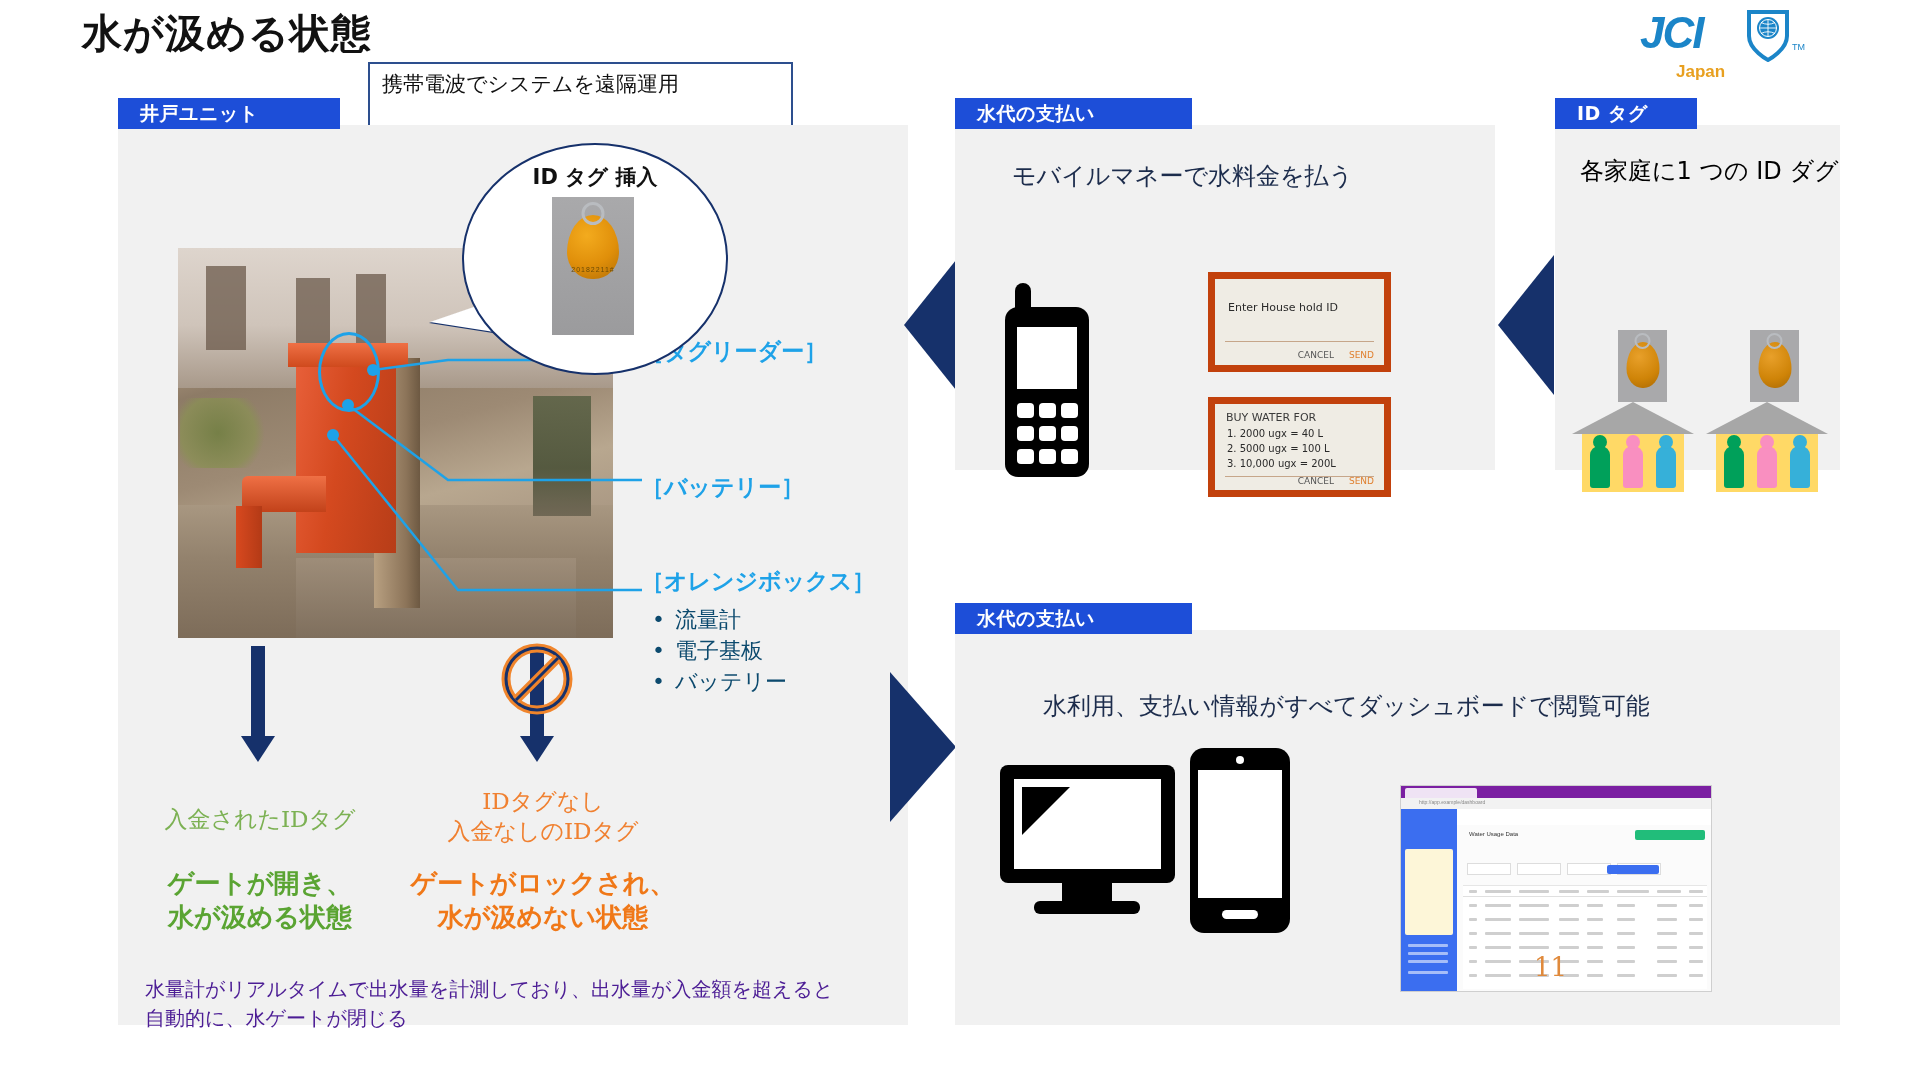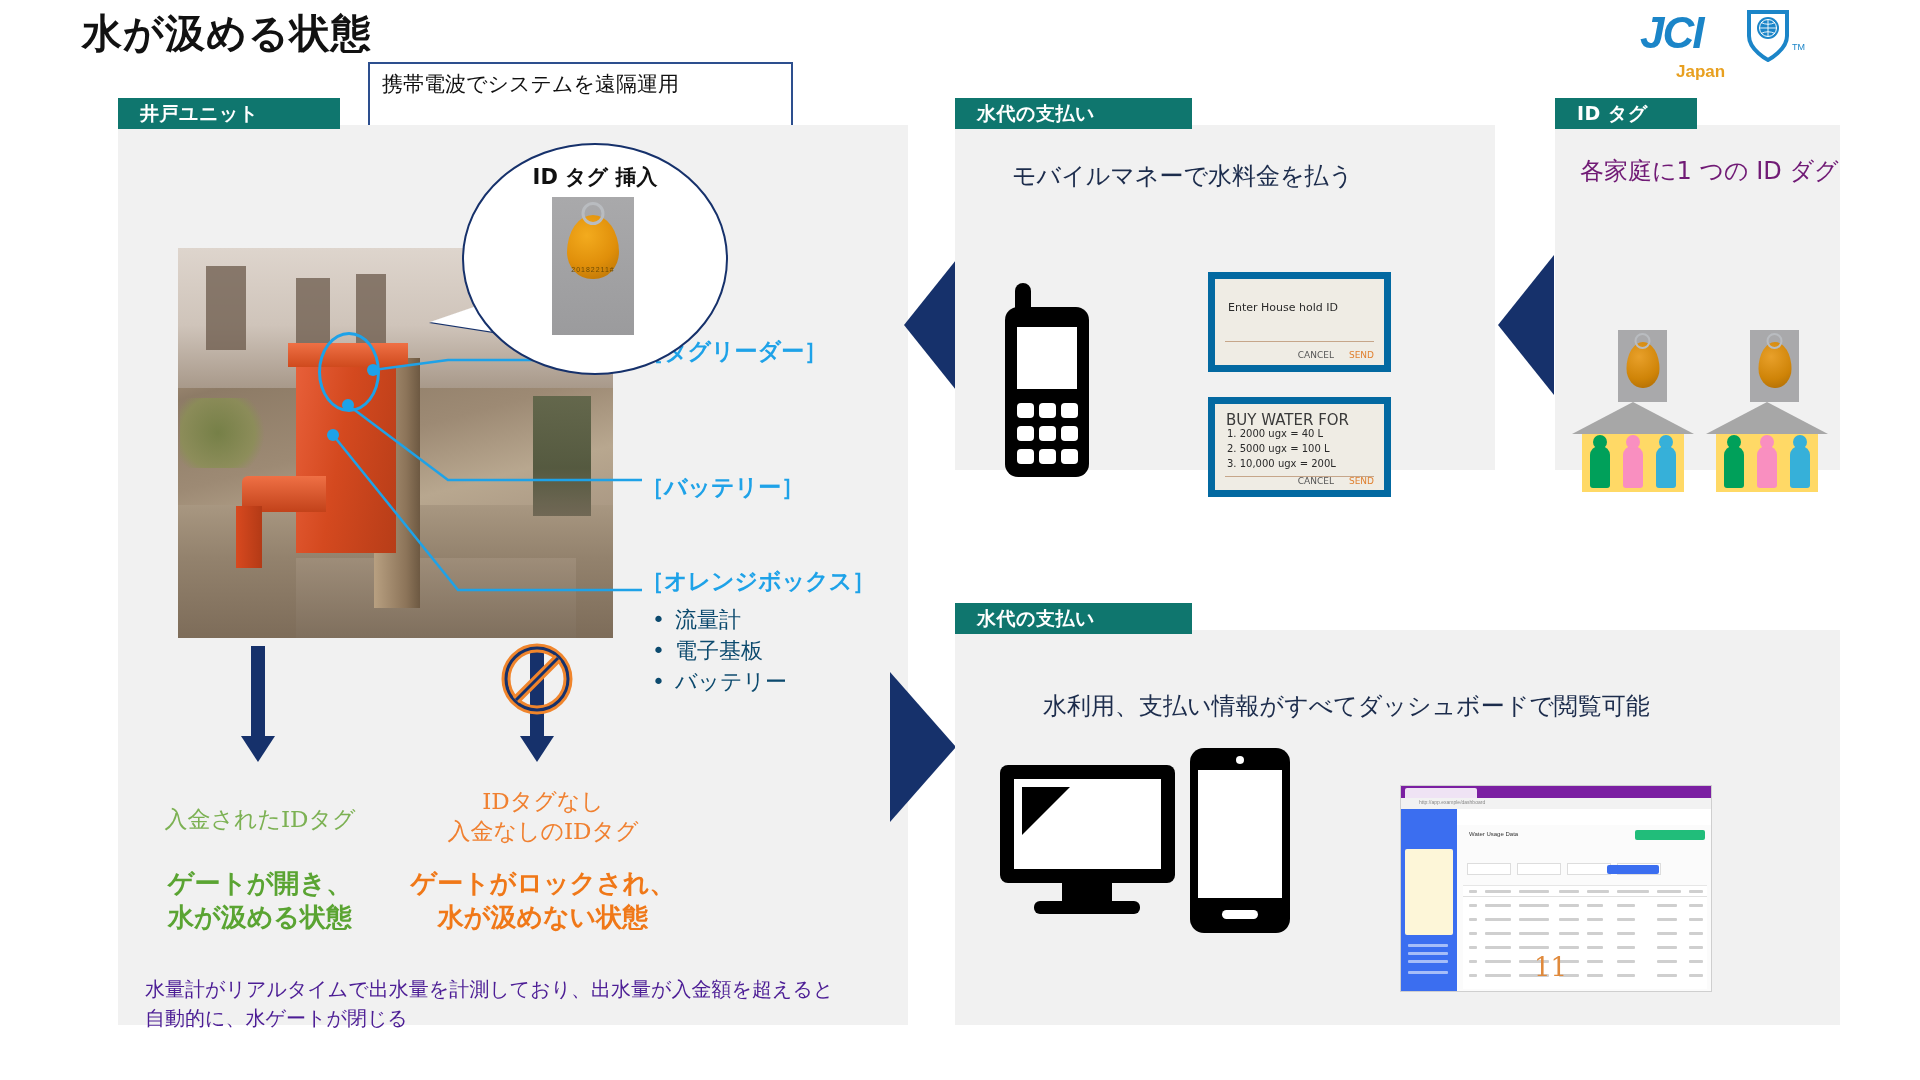--- a/index.html
+++ b/index.html
@@ -32,21 +32,21 @@
   #jci-japan{
     position:absolute;left:36px;top:56px;
     font-size:17px;font-weight:bold;color:#e8a020;
     font-family:"Liberation Sans",sans-serif;
   }
 
   
   .panel{background:#f1f1f1;}
   .panel-title{
     position:absolute;
-    background:#0f766e;color:#ffffff;
+    background:#1d4ed8;color:#ffffff;
     font-weight:bold;font-size:19px;
     display:flex;align-items:center;
     padding-left:22px;
     font-family:"DejaVu Sans",sans-serif;
     letter-spacing:0.5px;
   }
 
   
   #remote-callout{
     left:368px;top:62px;width:425px;height:68px;
@@ -194,40 +194,40 @@
   
   #panel-pay{left:955px;top:125px;width:540px;height:345px;}
   #title-pay{left:955px;top:98px;width:215px;height:31px;}
   #pay-heading{left:1012px;top:160px;font-size:24px;color:#1c2c4c;
     font-family:"DejaVu Sans",sans-serif;}
 
   
   #phone-icon{left:1003px;top:283px;width:88px;height:196px;}
 
   
-  .shot{position:absolute;background:#0369a1;padding:7px;box-sizing:border-box;}
+  .shot{position:absolute;background:#c2410c;padding:7px;box-sizing:border-box;}
   .shot .inner{width:100%;height:100%;background:#efece4;position:relative;
     font-family:"DejaVu Sans",sans-serif;color:#2a2a2a;}
   #shot-enter-id{left:1208px;top:272px;width:183px;height:100px;}
   #shot-enter-id .line1{position:absolute;left:13px;top:22px;font-size:11px;}
   #shot-enter-id .rule{position:absolute;left:10px;right:10px;top:62px;height:1px;background:#c6a68a;}
   #shot-enter-id .cancel{position:absolute;right:50px;bottom:5px;font-size:9px;color:#555;}
   #shot-enter-id .send{position:absolute;right:10px;bottom:5px;font-size:9px;color:#e08030;}
   #shot-buy-water{left:1208px;top:397px;width:183px;height:100px;}
-  #shot-buy-water .hd{position:absolute;left:11px;top:7px;font-size:15px;color:#3a3a3a;}
+  #shot-buy-water .hd{position:absolute;left:11px;top:7px;font-size:11px;color:#3a3a3a;}
   #shot-buy-water .opt{position:absolute;left:12px;font-size:10px;white-space:nowrap;}
   #shot-buy-water .o1{top:24px;} #shot-buy-water .o2{top:39px;} #shot-buy-water .o3{top:54px;}
   #shot-buy-water .rule{position:absolute;left:10px;right:10px;top:72px;height:1px;background:#c6a68a;}
   #shot-buy-water .cancel{position:absolute;right:50px;bottom:4px;font-size:9px;color:#555;}
   #shot-buy-water .send{position:absolute;right:10px;bottom:4px;font-size:9px;color:#e08030;}
 
   
   #panel-idtag{left:1555px;top:125px;width:285px;height:345px;}
   #title-idtag{left:1555px;top:98px;width:120px;height:31px;}
-  #idtag-heading{left:1580px;top:155px;font-size:24px;color:#701a75;
+  #idtag-heading{left:1580px;top:155px;font-size:24px;color:#000000;
     font-family:"DejaVu Sans",sans-serif;}
   .house{position:absolute;width:110px;height:90px;}
   .house .roof{position:absolute;left:-6px;top:0;width:0;height:0;
     border-left:61px solid transparent;border-right:61px solid transparent;
     border-bottom:32px solid #a7a7a7;}
   .house .body{position:absolute;left:4px;top:32px;width:102px;height:58px;background:#ffd966;}
   .house .p{position:absolute;bottom:4px;width:20px;height:42px;border-radius:9px 9px 3px 3px;}
   .house .p:before{content:"";position:absolute;left:3px;top:-11px;width:14px;height:14px;border-radius:50%;background:inherit;}
   .house .p1{left:12px;background:#00a05a;}
   .house .p2{left:45px;background:#f98fc0;}

